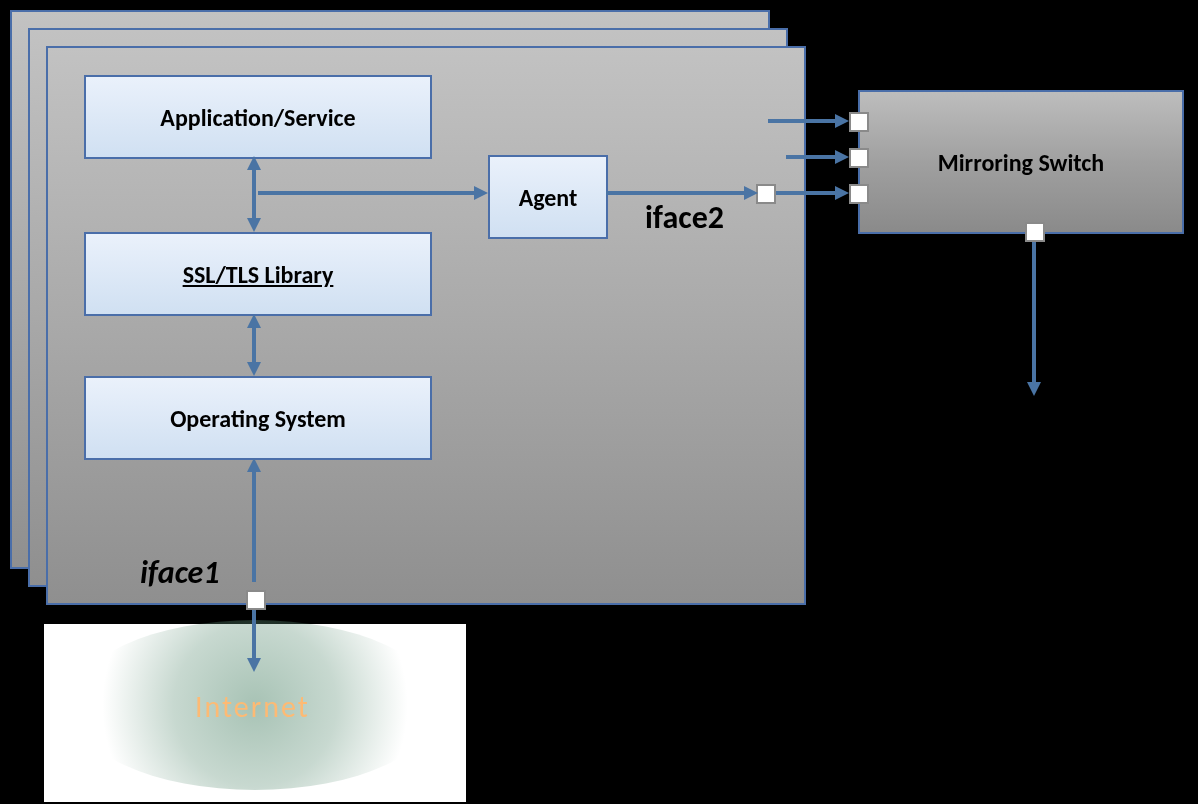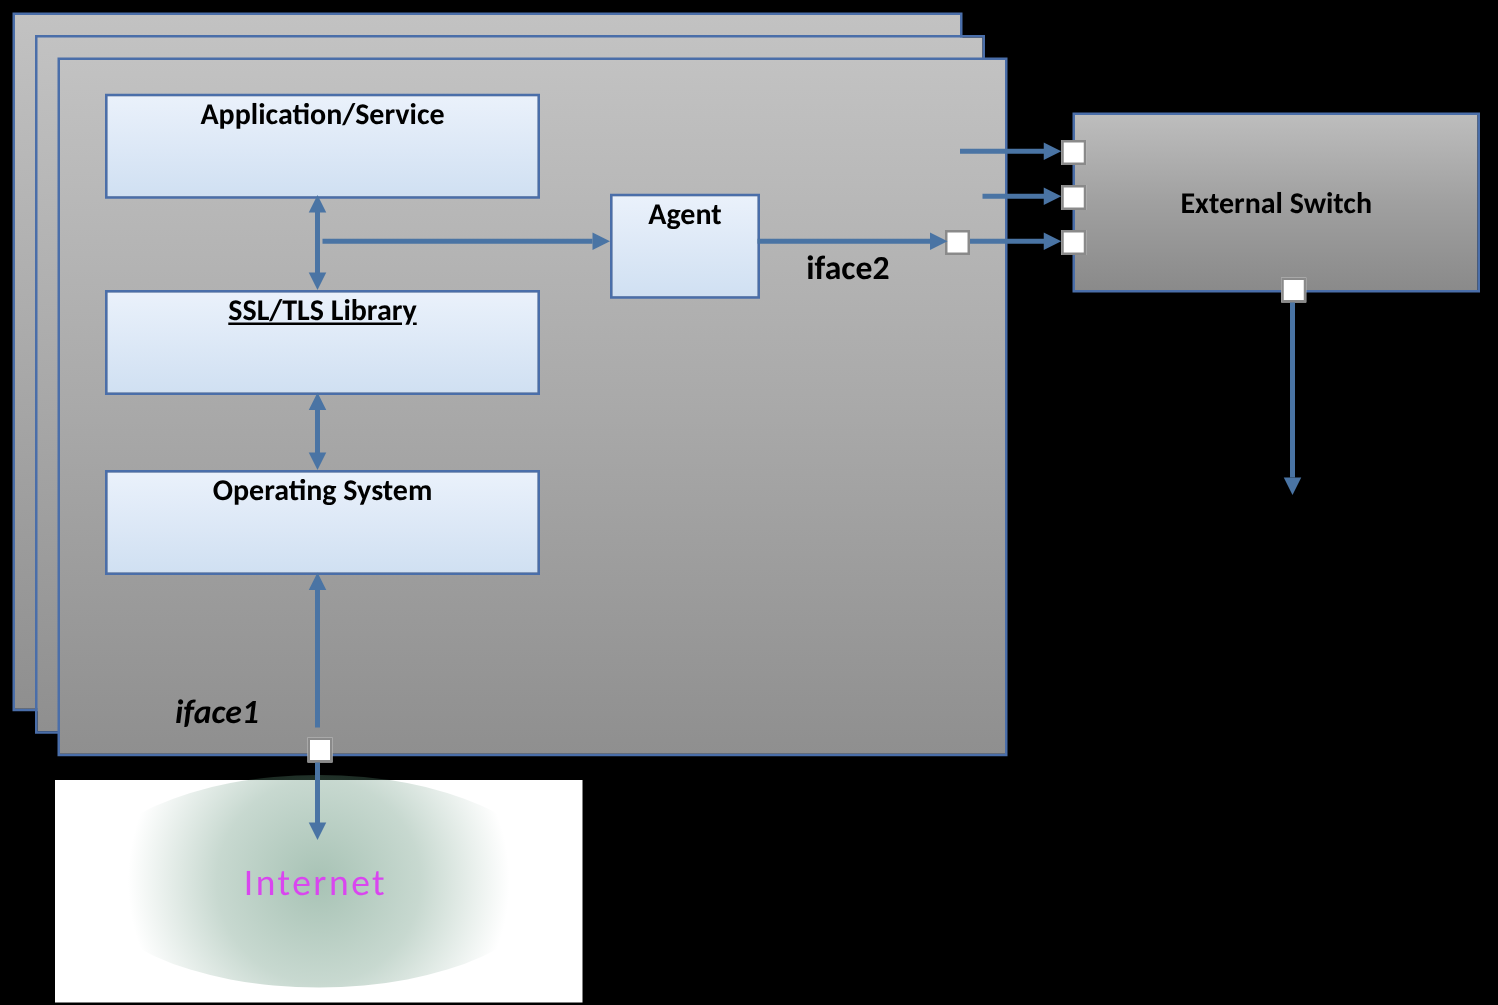--- a/index.html
+++ b/index.html
@@ -25,20 +25,21 @@
     border: 2px solid #4a6ea9;
     background: linear-gradient(180deg, #c2c2c2 0%, #a9a9a9 50%, #8f8f8f 100%);
   }
 
   
   .box {
     position: absolute;
     border: 2px solid #4a6ea9;
     background: linear-gradient(180deg, #eaf1fb 0%, #d0e0f2 100%);
     display: flex;
+    align-items: center;
     justify-content: center;
     text-align: center;
     font-weight: 700;
     color: #000;
   }
 
   
   .box-gray {
     position: absolute;
     border: 2px solid #4a6ea9;
@@ -80,29 +81,29 @@
     position: absolute;
     border-radius: 50%;
     background: radial-gradient(circle, rgba(96,145,120,0.55) 0%, rgba(96,145,120,0.35) 40%, rgba(255,255,255,0) 75%);
   }
   .cloud-bg {
     position: absolute;
     background: #fff;
   }
   .internet-text {
     position: absolute;
-    color: #d946ef;
+    color: #fdba74;
     font-size: 30px;
     letter-spacing: 2px;
     font-weight: 400;
   }
 
   .fs-app   { font-size: 24px; }
   .fs-agent { font-size: 24px; }
-  .fs-iface { font-size: 27px; }
+  .fs-iface { font-size: 32px; }
   .fs-server{ font-size: 26px; }
   .fs-switch{ font-size: 24px; }
   .fs-ids   { font-size: 24px; line-height: 1.2; }
 
 </style>
 </head>
 <body>
 
 <div class="stage">
 
@@ -141,21 +142,21 @@
   <div class="arrow-up" style="left:247px; top:314px;"></div>
   <div class="arrow-down" style="left:247px; top:362px;"></div>
 
   <div class="line" style="left:252px; top:470px; width:4px; height:112px;"></div>
   <div class="arrow-up" style="left:247px; top:458px;"></div>
 
   <div class="line" style="left:258px; top:191px; width:216px; height:4px;"></div>
   <div class="arrow-right" style="left:474px; top:186px;"></div>
 
   <div class="box-gray fs-switch" style="left:858px; top:90px; width:322px; height:140px;">
-    <span>External Switch</span>
+    <span>Mirroring Switch</span>
   </div>
 
   <div class="port" style="left:849px; top:112px;"></div>
   <div class="port" style="left:849px; top:148px;"></div>
   <div class="port" style="left:849px; top:184px;"></div>
 
   <div class="port" style="left:1025px; top:222px;"></div>
 
   <div class="port" style="left:756px; top:184px;"></div>
 

